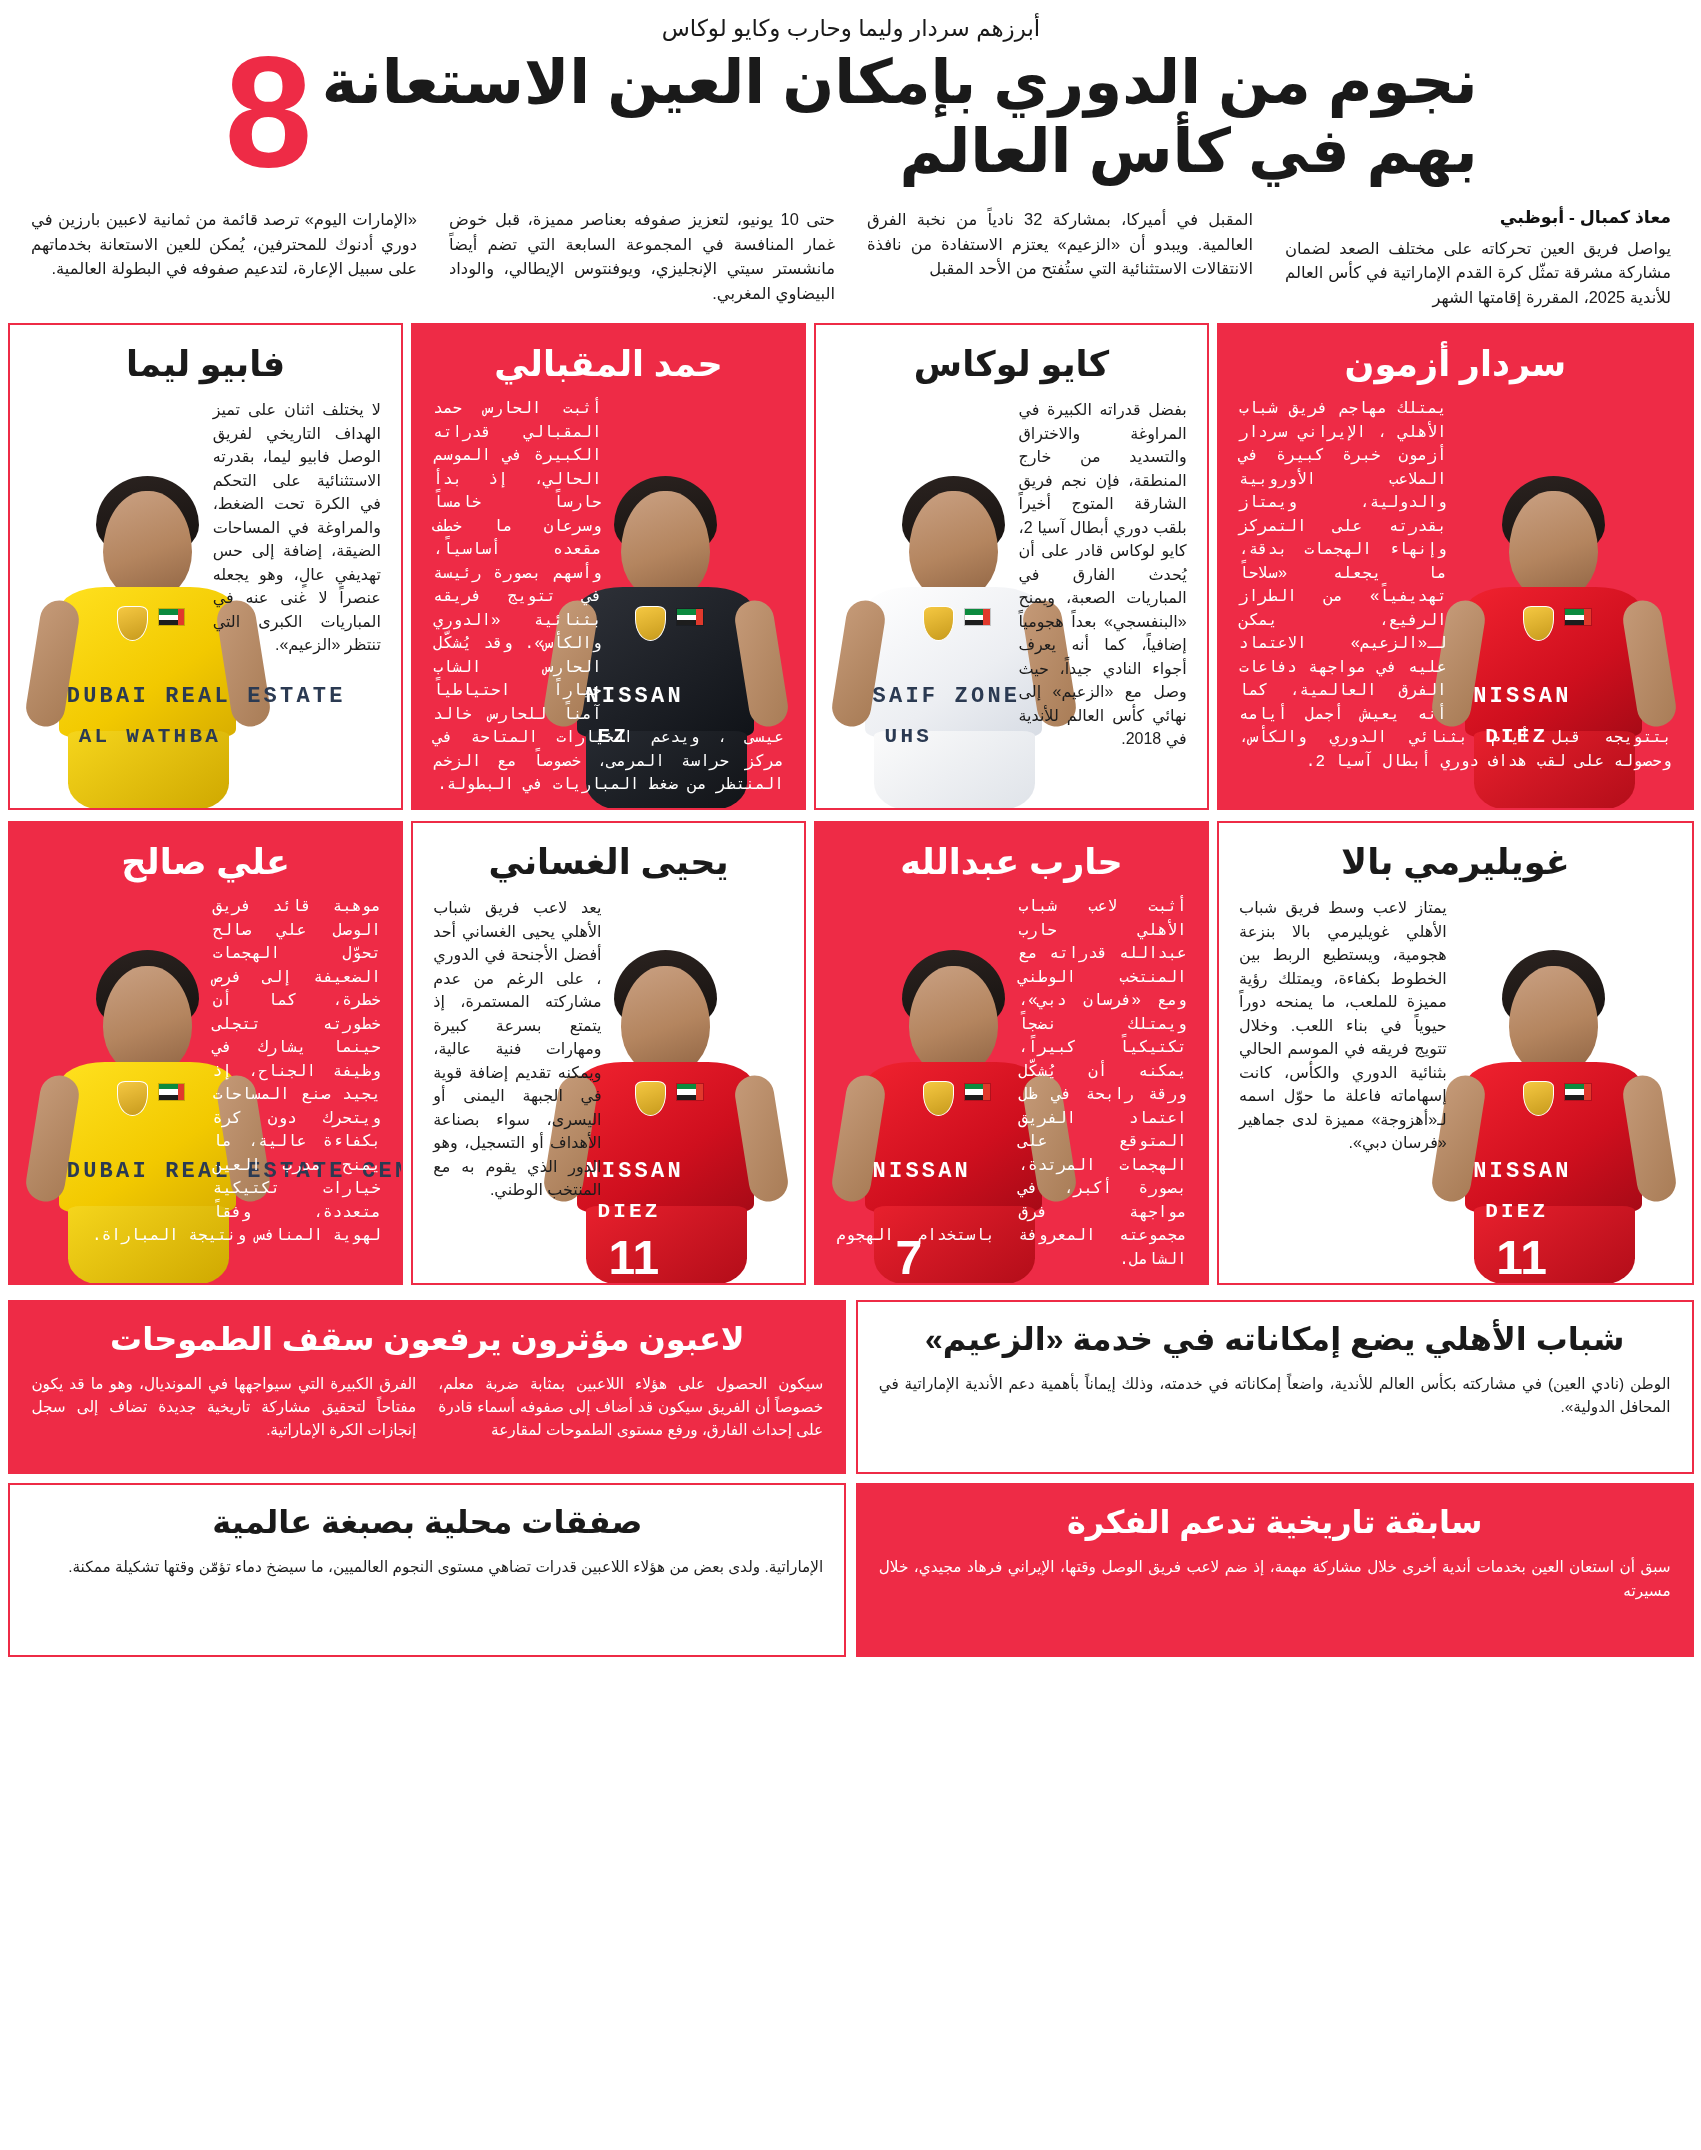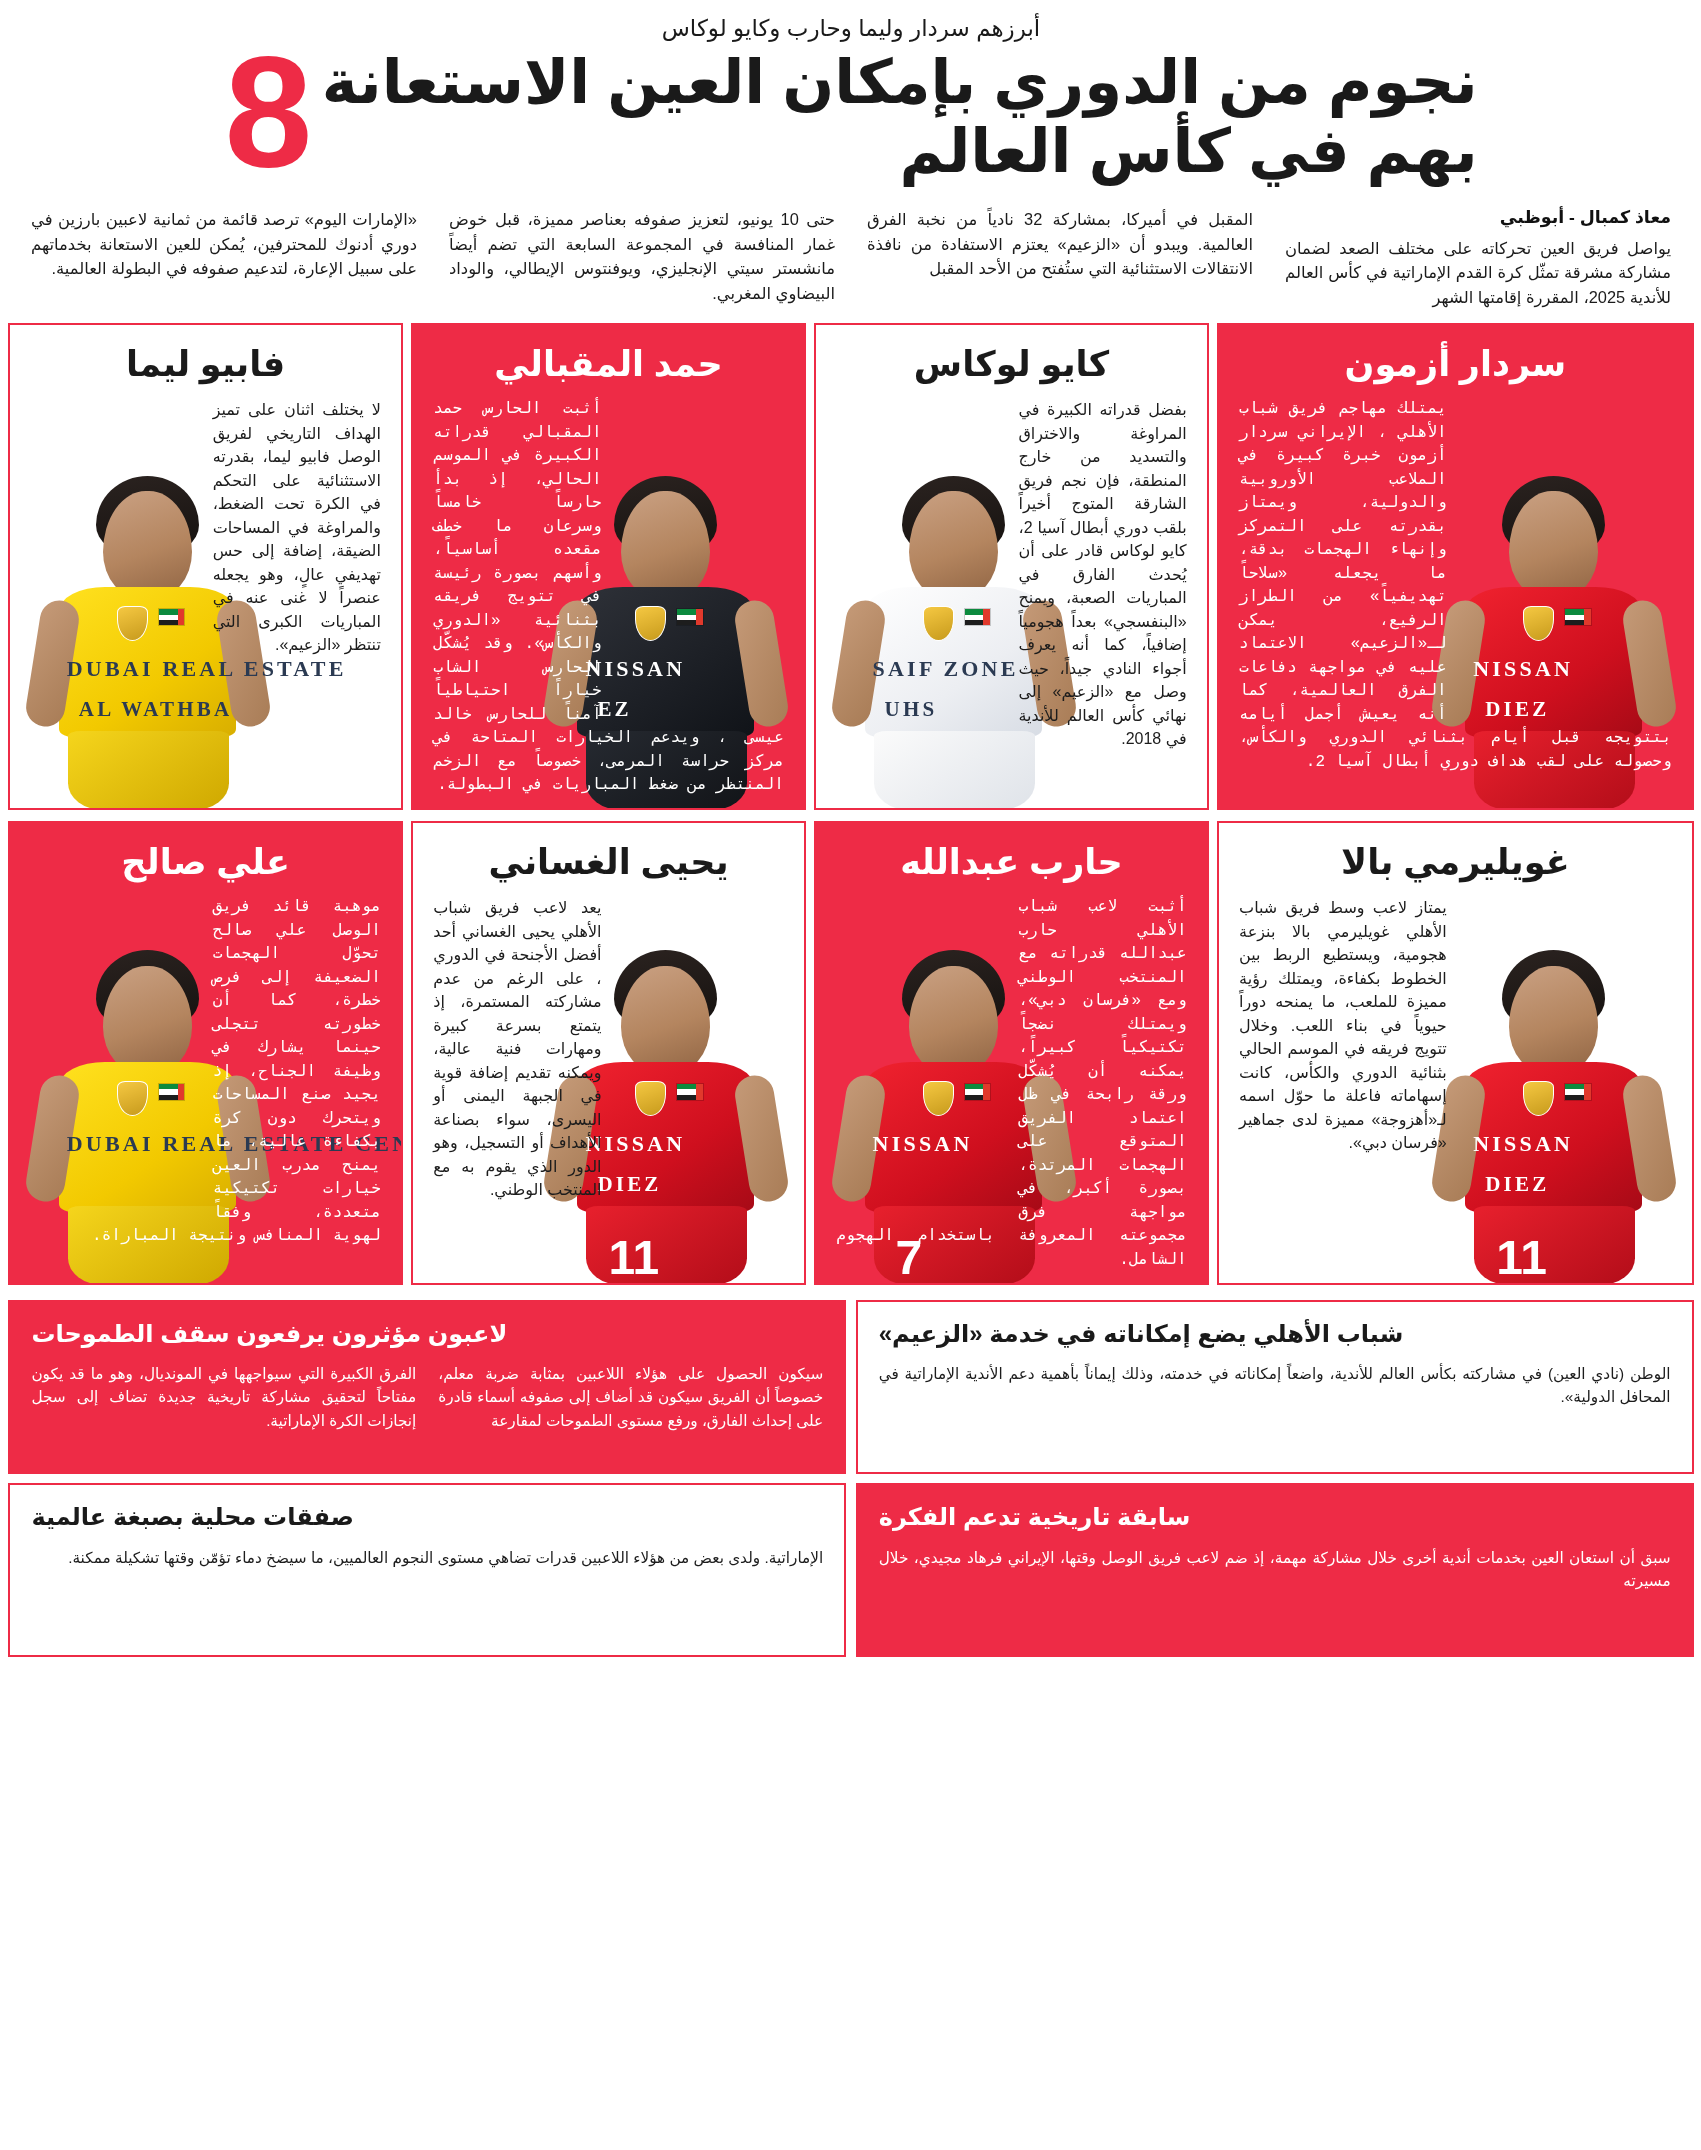--- a/index.html
+++ b/index.html
@@ -169,22 +169,23 @@
   .jersey-dark  { background: linear-gradient(145deg,#2e3138 0%,#1c1f25 60%,#101318 100%); }
   .short-red    { background: linear-gradient(145deg,#e8202d 0%,#b30d19 100%); }
   .short-yellow { background: linear-gradient(145deg,#f5d51c 0%,#cfa800 100%); }
   .short-white  { background: linear-gradient(145deg,#fbfbfb 0%,#dfe3e9 100%); }
   .short-dark   { background: linear-gradient(145deg,#262a31 0%,#121418 100%); }
 
   .kit-text {
     position: absolute;
     font-weight: bold;
     letter-spacing: 3.2px;
-    font-family: Liberation Serif, serif;
+    font-family: Liberation Mono, monospace;
     white-space: nowrap;
+    margin-top: 28px;
   }
   .kit-num {
     position: absolute;
     font-weight: bold;
     font-family: "Liberation Sans", sans-serif;
   }
   .uae-flag {
     position: absolute;
     width: 27.5px; height: 18px;
     display: flex; flex-direction: row;
@@ -211,24 +212,24 @@
   }
   .panel {
     flex: 1 1 0;
     border: 2.1px solid #EE2B46;
     padding: 18px 21px 23px 21px;
     min-height: 174px;
   }
   .panel.red   { background:#EE2B46; }
   .panel.white { background:#ffffff; }
   .panel-title {
-    font-size: 24px;
+    font-size: 32px;
     font-weight: bold;
     line-height: 1.2;
-    text-align: left;
+    text-align: center;
     margin-bottom: 13.7px;
   }
   .panel.red   .panel-title { color:#ffffff; }
   .panel.white .panel-title { color:#1a1a1a; }
   .panel-cols {
     display: flex;
     flex-direction: row;
     gap: 22px;
   }
   .panel-cols p {

